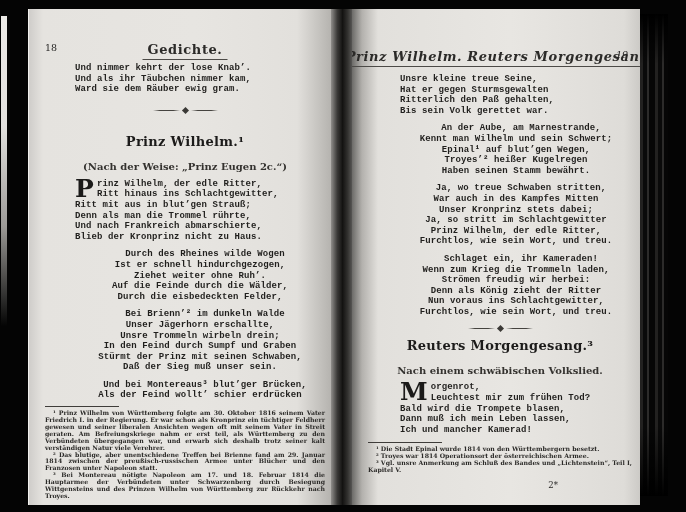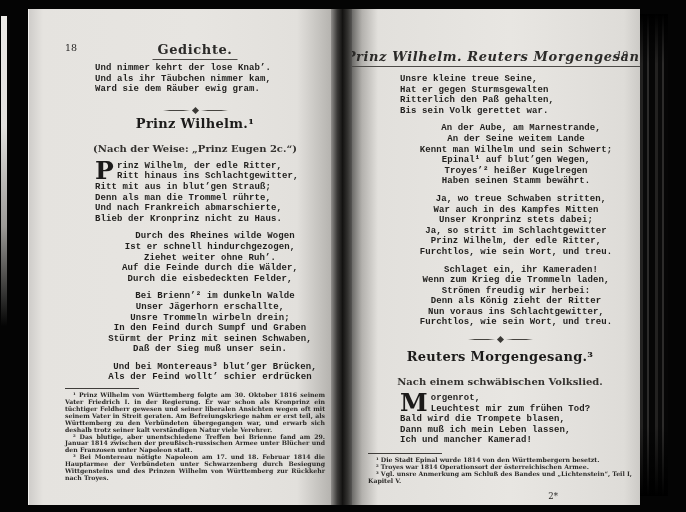--- a/index.html
+++ b/index.html
@@ -13,21 +13,21 @@
   .fore-edge-left {
     position:absolute; left:1px; top:16px; width:6px; height:310px;
     background:linear-gradient(180deg,#eceae7 0,#e2e1de 110px,#9c9a97 210px,rgba(25,25,24,0) 100%);
   }
   .book { position:absolute; left:28px; top:9px; height:496px; display:flex; }
   .page { position:relative; height:100%; overflow:hidden; }
   .page-left {
     width:303px;
     border-left:1px solid #f1f0ed;
     background:linear-gradient(90deg,#cfcdca 0,#e5e3df 14px,#e7e5e1 55%,#e2e0dc calc(100% - 34px),#b5b3af 100%);
-    padding:0 6px 0 36px; box-sizing:border-box;
+    padding:0 6px 0 16px; box-sizing:border-box;
   }
   .gutter {
     width:21px;
     background:linear-gradient(90deg,#908e8b 0,#3a3937 30%,#131211 55%,#333230 80%,#575654 100%);
   }
   .page-right {
     width:288px;
     background:linear-gradient(90deg,#6c6b68 0,#b3b1ad 10px,#e2e0dc 26px,#e8e6e2 55%,#dedcd8 calc(100% - 16px),#cccac6 100%);
     padding:0 8px 0 16px; box-sizing:border-box;
   }
@@ -61,21 +61,21 @@
   .vline { white-space:nowrap;font-family:Liberation Mono, monospace; }
   .dropcap { float:left; font-size:25px; line-height:19px; height:20px; padding-right:3px; font-weight:bold; color:#1b1a19; }
 
   .ornament { display:flex; align-items:center; justify-content:center; gap:3px; height:7px; }
   .orn-left  { margin-top:12px; }
   .orn-right { margin-top:8px; }
   .orn-line { width:27px; height:1px; background:linear-gradient(90deg,rgba(60,58,55,0) 0,#45433f 25%,#45433f 75%,rgba(60,58,55,0) 100%); }
   .orn-diamond { width:5px; height:5px; background:#3b3936; transform:rotate(45deg); }
 
   .poem-title { margin:10px 0 0 0; text-align:center; font-size:13px; font-weight:bold; color:#1c1b1a; letter-spacing:0.3px; }
-  .title-left { margin-top:2px; }
+  .title-left { margin-top:20px; }
   .title-right { margin-top:6px; }
   .poem-subtitle { margin-top:12px; text-align:center; font-size:10px; font-weight:bold; color:#34322f; }
 
   .fnrule { width:74px; height:1px; background:#3f3d3a; margin-top:5px; }
   .page-right .fnrule { margin-top:7px; }
   .footnotes { margin-top:3px; font-size:6.2px; line-height:6.9px; font-weight:bold; color:#2b2a28; text-align:justify; }
   .footnote { text-indent:8px; }
   .page-right .footnotes { text-align:left; }
   .signature { margin-top:6px; text-align:right; padding-right:74px; font-size:8.5px; color:#262524; }
 </style>
@@ -159,21 +159,20 @@
 
       <div class="verse verse-main">
         <div class="stanza">
             <div class="vline">Unsre kleine treue Seine,</div>
             <div class="vline">Hat er gegen Sturmsgewalten</div>
             <div class="vline">Ritterlich den Paß gehalten,</div>
             <div class="vline">Bis sein Volk gerettet war.</div>
           </div>
         <div class="stanza indent-first">
             <div class="vline">An der Aube, am Marnestrande,</div>
-            <div class="vline">An der Seine weitem Lande</div>
             <div class="vline">Kennt man Wilhelm und sein Schwert;</div>
             <div class="vline">Epinal¹ auf blut’gen Wegen,</div>
             <div class="vline">Troyes’² heißer Kugelregen</div>
             <div class="vline">Haben seinen Stamm bewährt.</div>
           </div>
         <div class="stanza indent-first">
             <div class="vline">Ja, wo treue Schwaben stritten,</div>
             <div class="vline">War auch in des Kampfes Mitten</div>
             <div class="vline">Unser Kronprinz stets dabei;</div>
             <div class="vline">Ja, so stritt im Schlachtgewitter</div>

